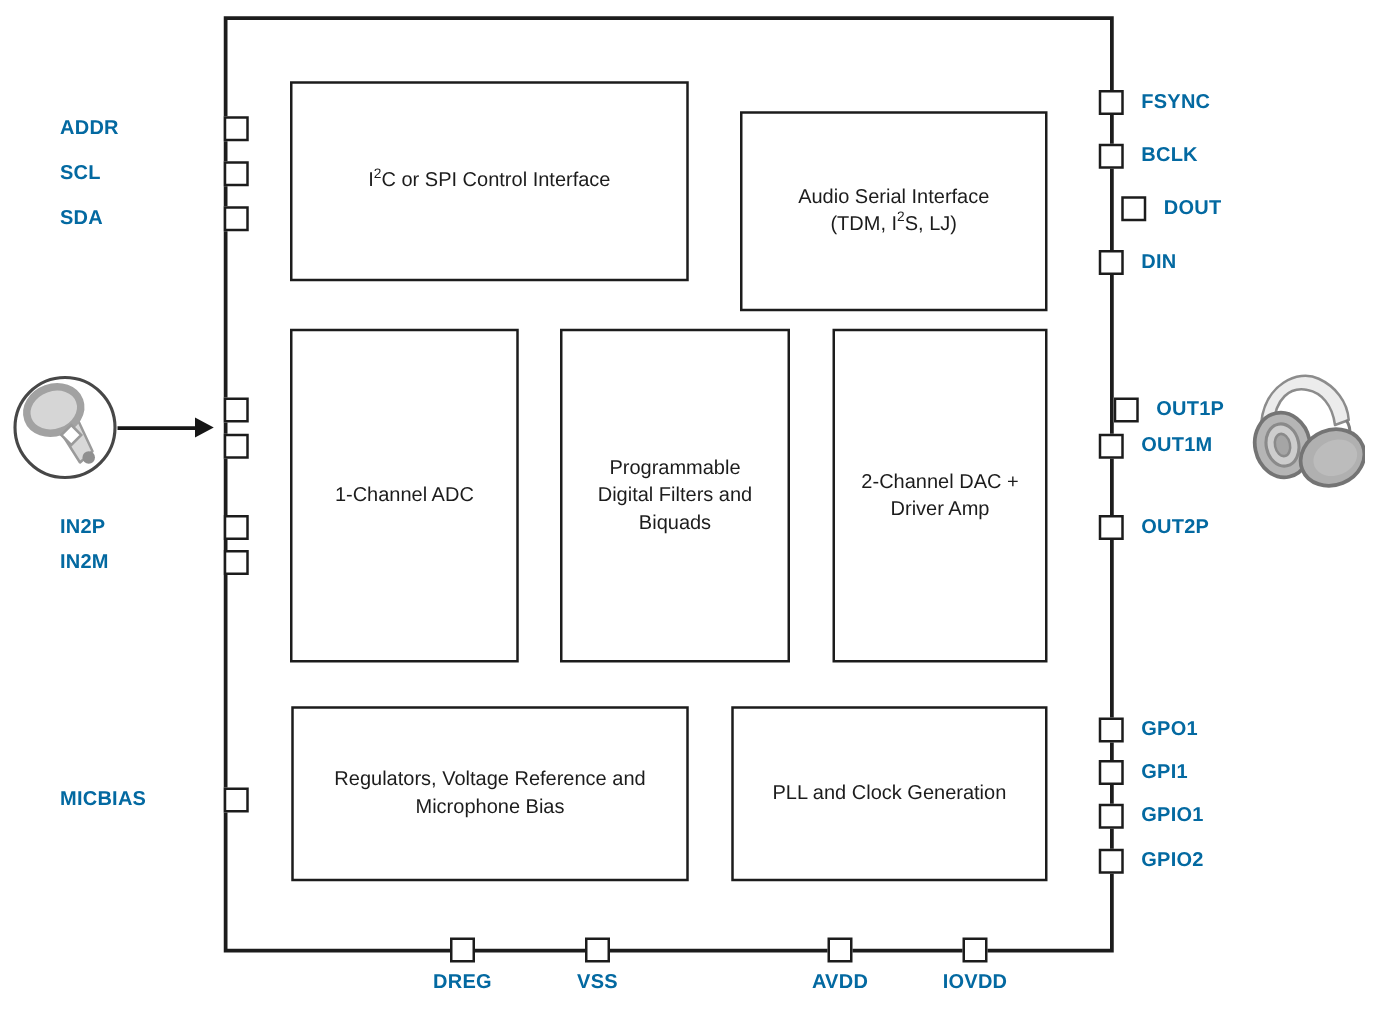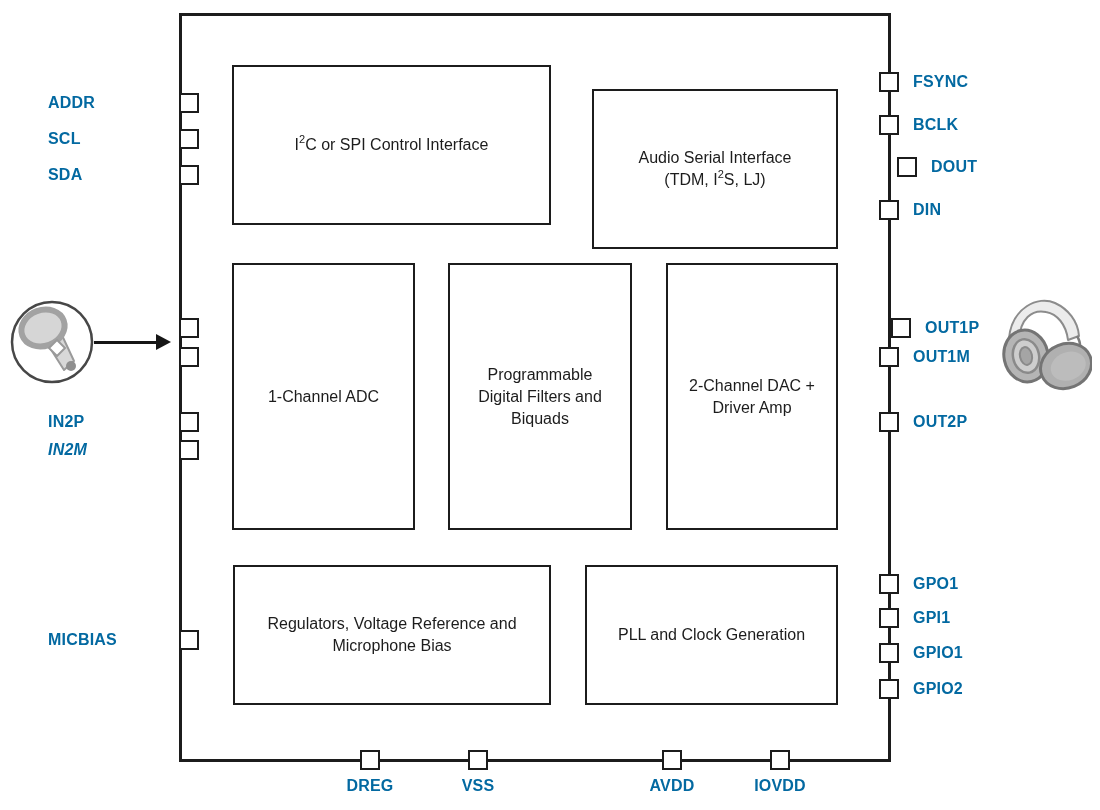--- a/index.html
+++ b/index.html
@@ -85,21 +85,21 @@
       <span class="sq"></span>
     </div>
   <div class="pl" style="top:347px;">
       <span class="lbl">IN1M</span>
       <span class="sq"></span>
     </div>
   <div class="pl" style="top:412px;">
       <span class="lbl">IN2P</span>
       <span class="sq"></span>
     </div>
-  <div class="pl" style="top:440px;font-style:italic;">
+  <div class="pl" style="top:440px;">
       <span class="lbl">IN2M</span>
       <span class="sq"></span>
     </div>
   <div class="pl" style="top:630px;">
       <span class="lbl">MICBIAS</span>
       <span class="sq"></span>
     </div>
 
   <div class="pr" style="top:72px;">
       <span class="sq"></span>

